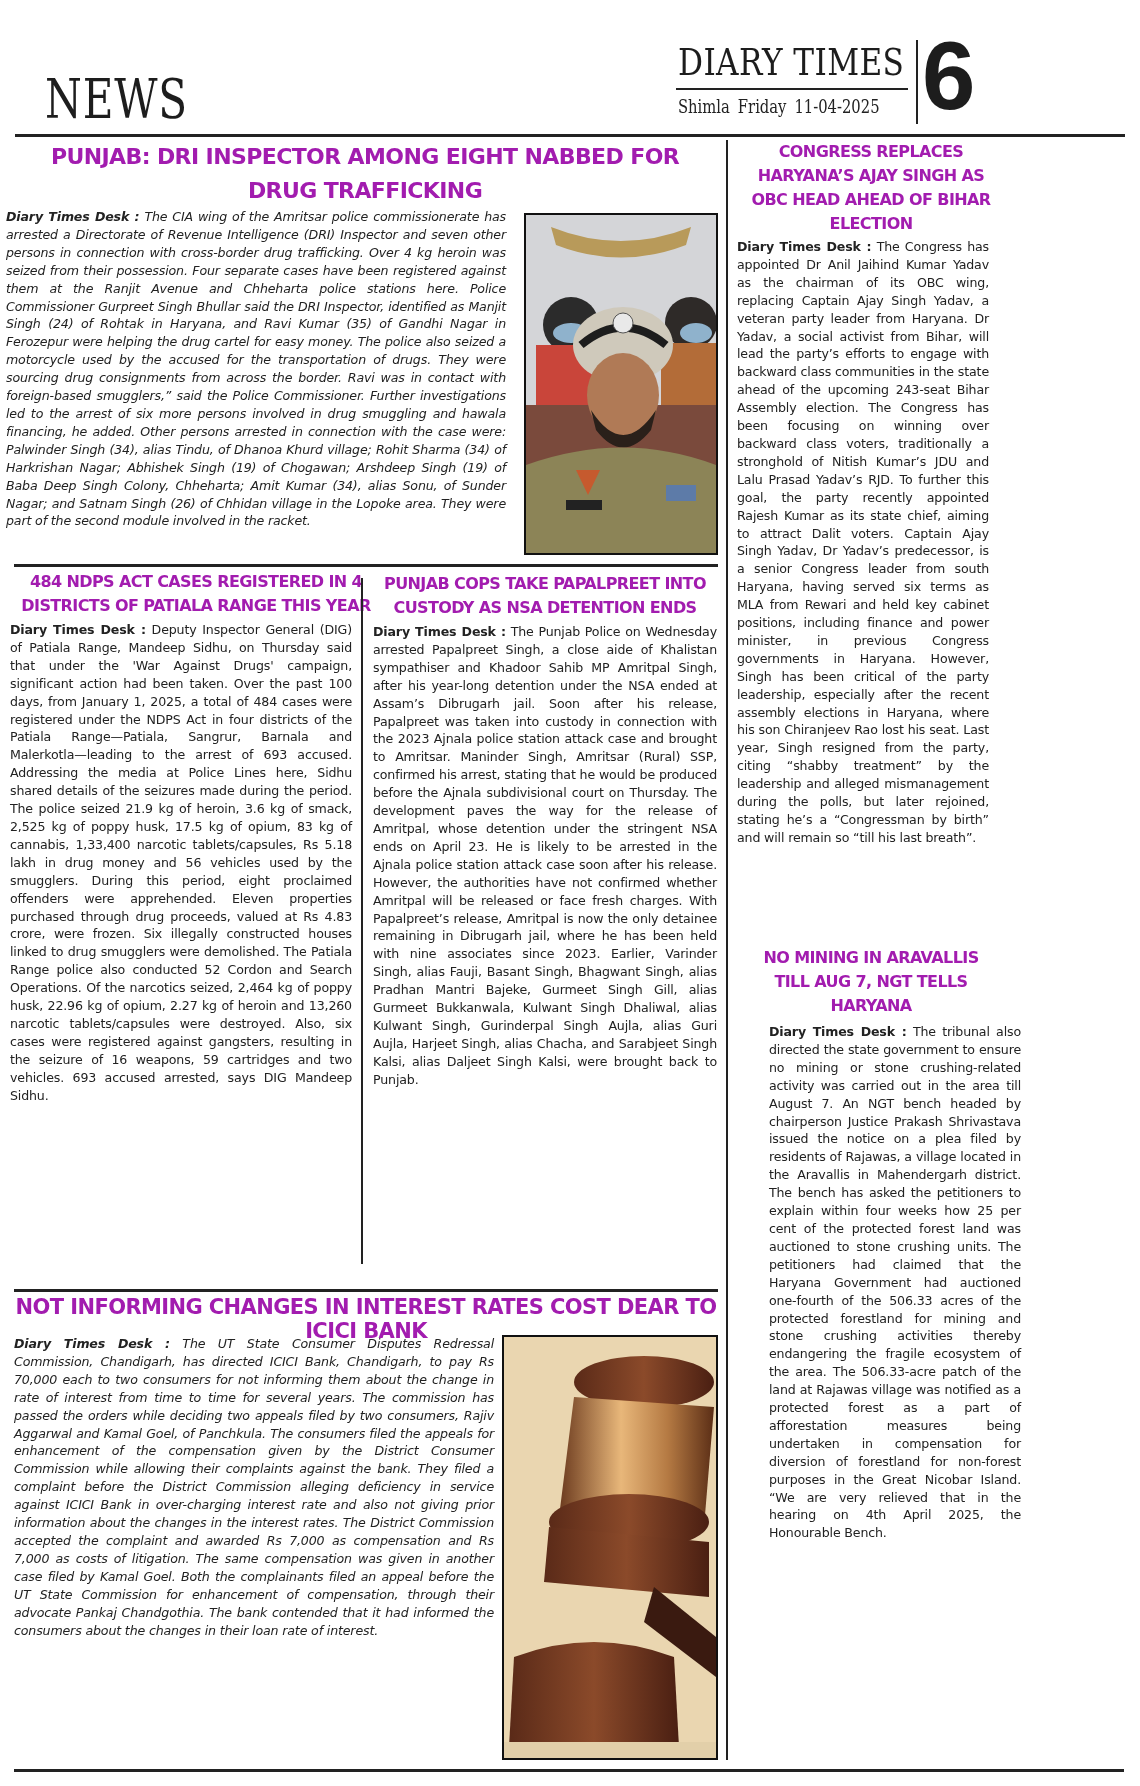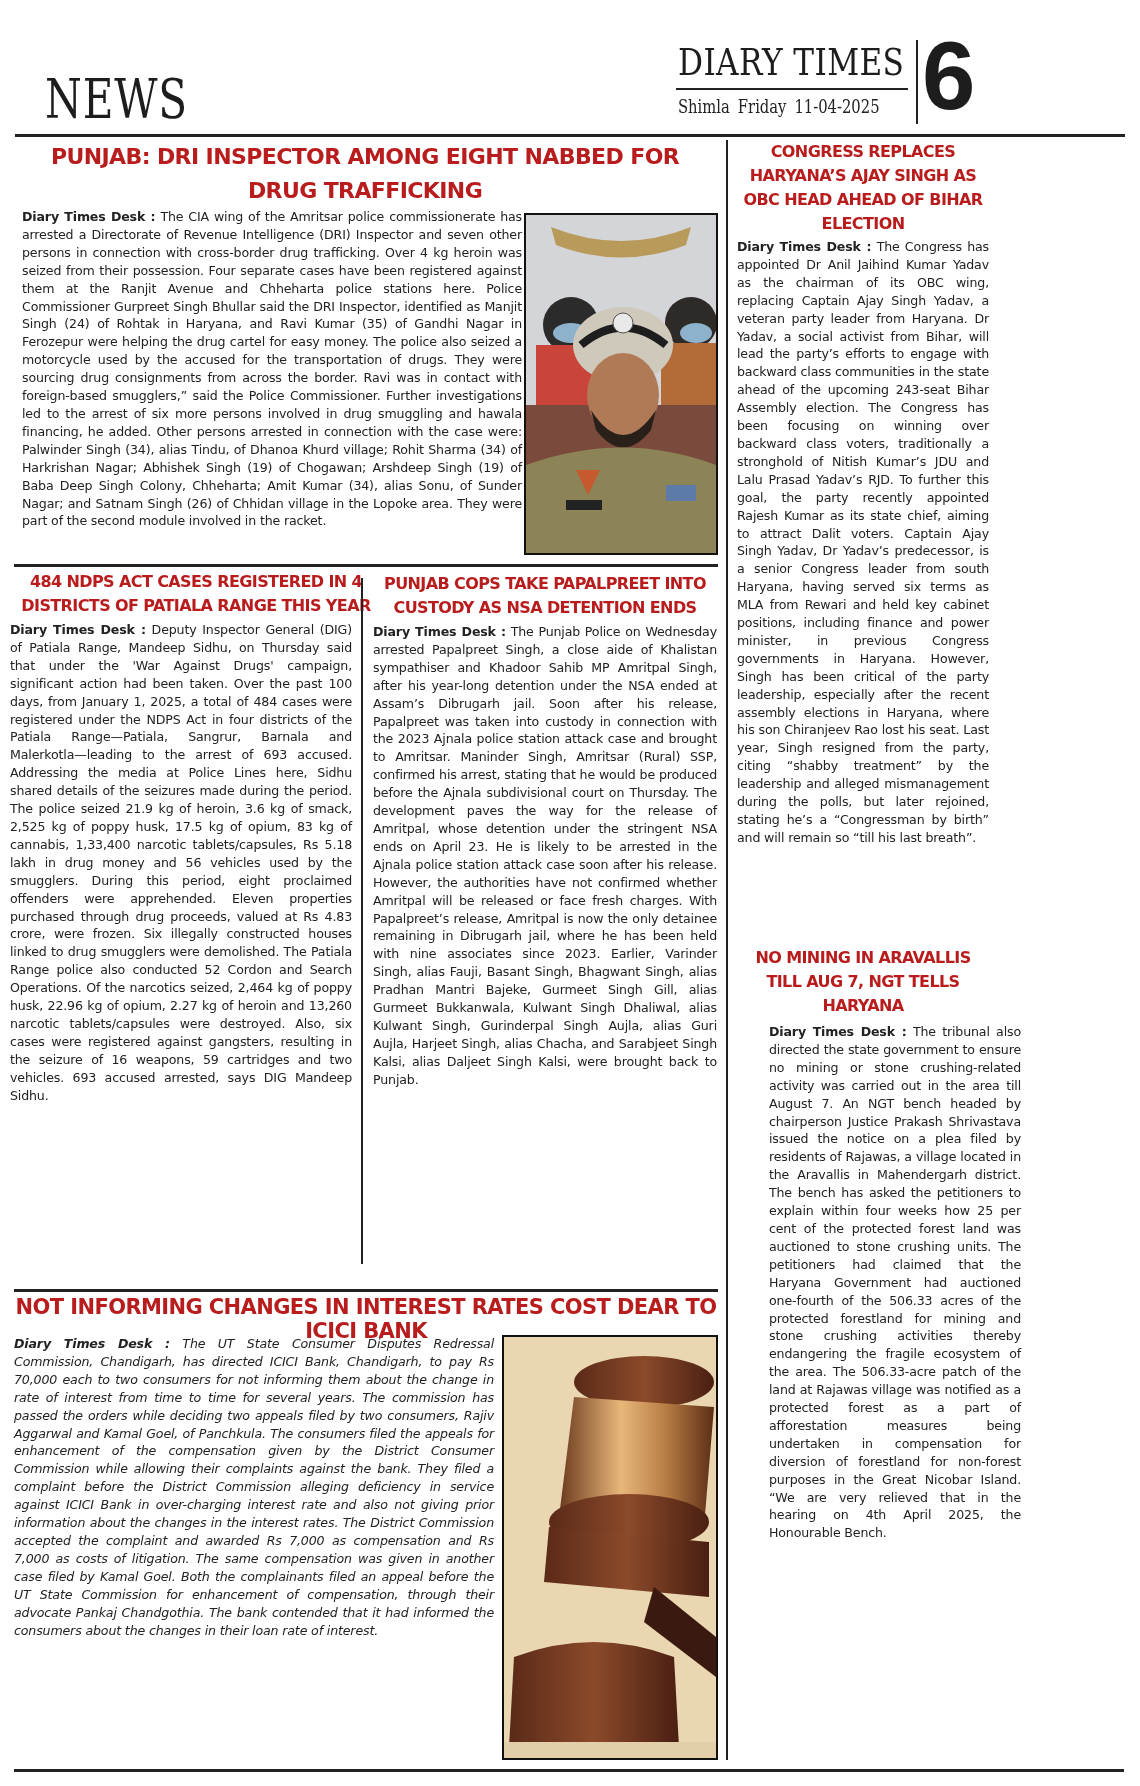--- a/index.html
+++ b/index.html
@@ -15,24 +15,24 @@
   .paper-dateline { left: 678px; top: 96px; font-family: "DejaVu Serif", serif; font-size: 18px; transform: scaleX(0.82); transform-origin: left top; color: #222; word-spacing: 4px; }
   .page-vrule { left: 916px; top: 40px; width: 2px; height: 84px; background: #222; }
   .page-num { left: 922px; top: 28px; font-family: "Liberation Sans", sans-serif; font-weight: bold; font-size: 96px; line-height: 1; color: #1d1d1d; }
   .top-rule { left: 15px; top: 134px; width: 1110px; height: 3px; background: #222; }
 
   
   .hrule { height: 3px; background: #222; }
   .vrule { width: 2px; background: #222; }
 
   
-  .headline { font-family: "DejaVu Sans", sans-serif; font-weight: bold; color: #b91c1c; text-align: center; text-transform: uppercase; letter-spacing: -0.6px; }
+  .headline { font-family: "DejaVu Sans", sans-serif; font-weight: bold; color: #a21caf; text-align: center; text-transform: uppercase; letter-spacing: -0.6px; }
   .h-lead { font-size: 22px; line-height: 34px; }
   .h-sub { font-size: 16px; line-height: 24px; }
-  .h-side { font-size: 16px; line-height: 24px; }
+  .h-side { font-size: 16px; line-height: 24px; margin-left: 8px; }
 
   
   .body { font-family: "DejaVu Sans", sans-serif; font-size: 12.6px; line-height: 17.9px; text-align: justify; color: #222; letter-spacing: -0.15px; }
   .byline { font-weight: bold; }
 
   
   .photo { border: 2px solid #111; overflow: hidden; }
   .photo-police { background: linear-gradient(180deg, #d9dadc 0%, #cfd0d3 30%, #b3a8a0 45%, #8d7a5e 60%, #8a8256 100%); }
   .gavel-photo { background: radial-gradient(ellipse at 30% 40%, #f3e4c6 0%, #e7cfa3 45%, #c9a577 100%); }
 </style>
@@ -46,21 +46,21 @@
   <span>Shimla</span>
   <span>Friday</span>
   <span>11-04-2025</span>
 </div>
 <div class="abs page-vrule"></div>
 <div class="abs page-num">6</div>
 <div class="abs top-rule"></div>
 
 <article>
   <h1 class="abs headline h-lead" style="left:14px; top:140px; width:702px;">PUNJAB: DRI INSPECTOR AMONG EIGHT NABBED FOR DRUG TRAFFICKING</h1>
-  <div class="abs body" style="left:22px; top:208px; width:500px;">
+  <div class="abs body" style="left:6px; top:208px; width:500px;font-style:italic;">
     <span class="byline">Diary Times Desk :</span>
     <span>The CIA wing of the Amritsar police commissionerate has arrested a Directorate of Revenue Intelligence (DRI) Inspector and seven other persons in connection with cross-border drug trafficking. Over 4 kg heroin was seized from their possession. Four separate cases have been registered against them at the Ranjit Avenue and Chheharta police stations here. Police Commissioner Gurpreet Singh Bhullar said the DRI Inspector, identified as Manjit Singh (24) of Rohtak in Haryana, and Ravi Kumar (35) of Gandhi Nagar in Ferozepur were helping the drug cartel for easy money. The police also seized a motorcycle used by the accused for the transportation of drugs. They were sourcing drug consignments from across the border. Ravi was in contact with foreign-based smugglers,” said the Police Commissioner. Further investigations led to the arrest of six more persons involved in drug smuggling and hawala financing, he added. Other persons arrested in connection with the case were: Palwinder Singh (34), alias Tindu, of Dhanoa Khurd village; Rohit Sharma (34) of Harkrishan Nagar; Abhishek Singh (19) of Chogawan; Arshdeep Singh (19) of Baba Deep Singh Colony, Chheharta; Amit Kumar (34), alias Sonu, of Sunder Nagar; and Satnam Singh (26) of Chhidan village in the Lopoke area. They were part of the second module involved in the racket.</span>
   </div>
   <div class="abs photo photo-police" style="left:524px; top:213px; width:194px; height:342px;">
     <svg width="190" height="338" viewBox="0 0 190 338">
       <rect x="0" y="0" width="190" height="338" fill="#d4d5d8"></rect>
       <path d="M25 12 Q95 40 165 12 L160 30 Q95 55 30 30 Z" fill="#b89a5a"></path>
       <circle cx="45" cy="110" r="28" fill="#2b2b2b"></circle>
       <rect x="10" y="130" width="75" height="80" fill="#c9453a"></rect>
       <ellipse cx="45" cy="118" rx="18" ry="10" fill="#8fb2cc"></ellipse>

